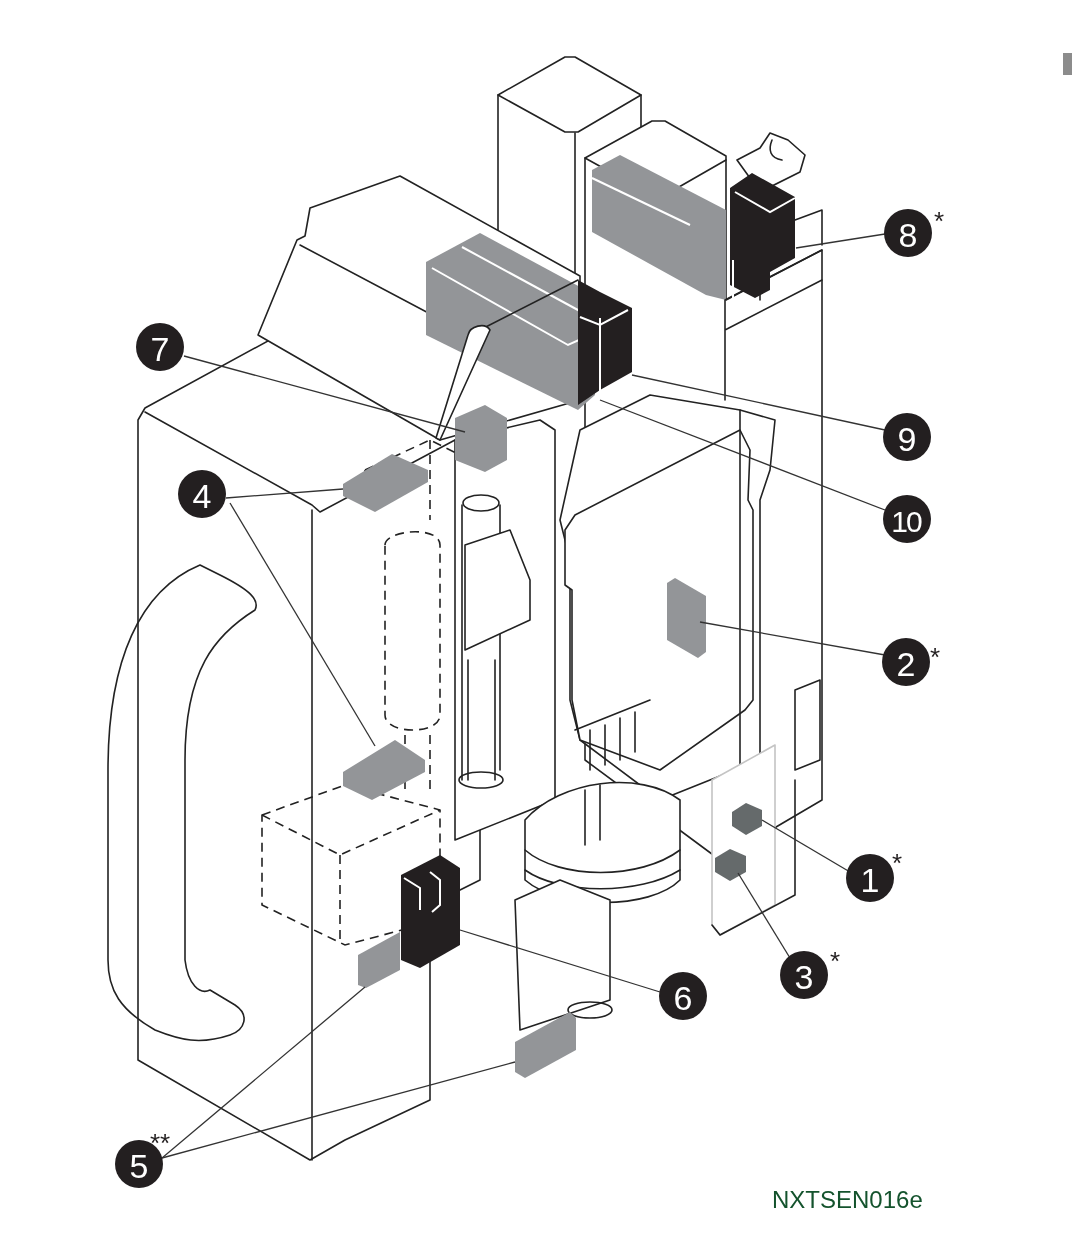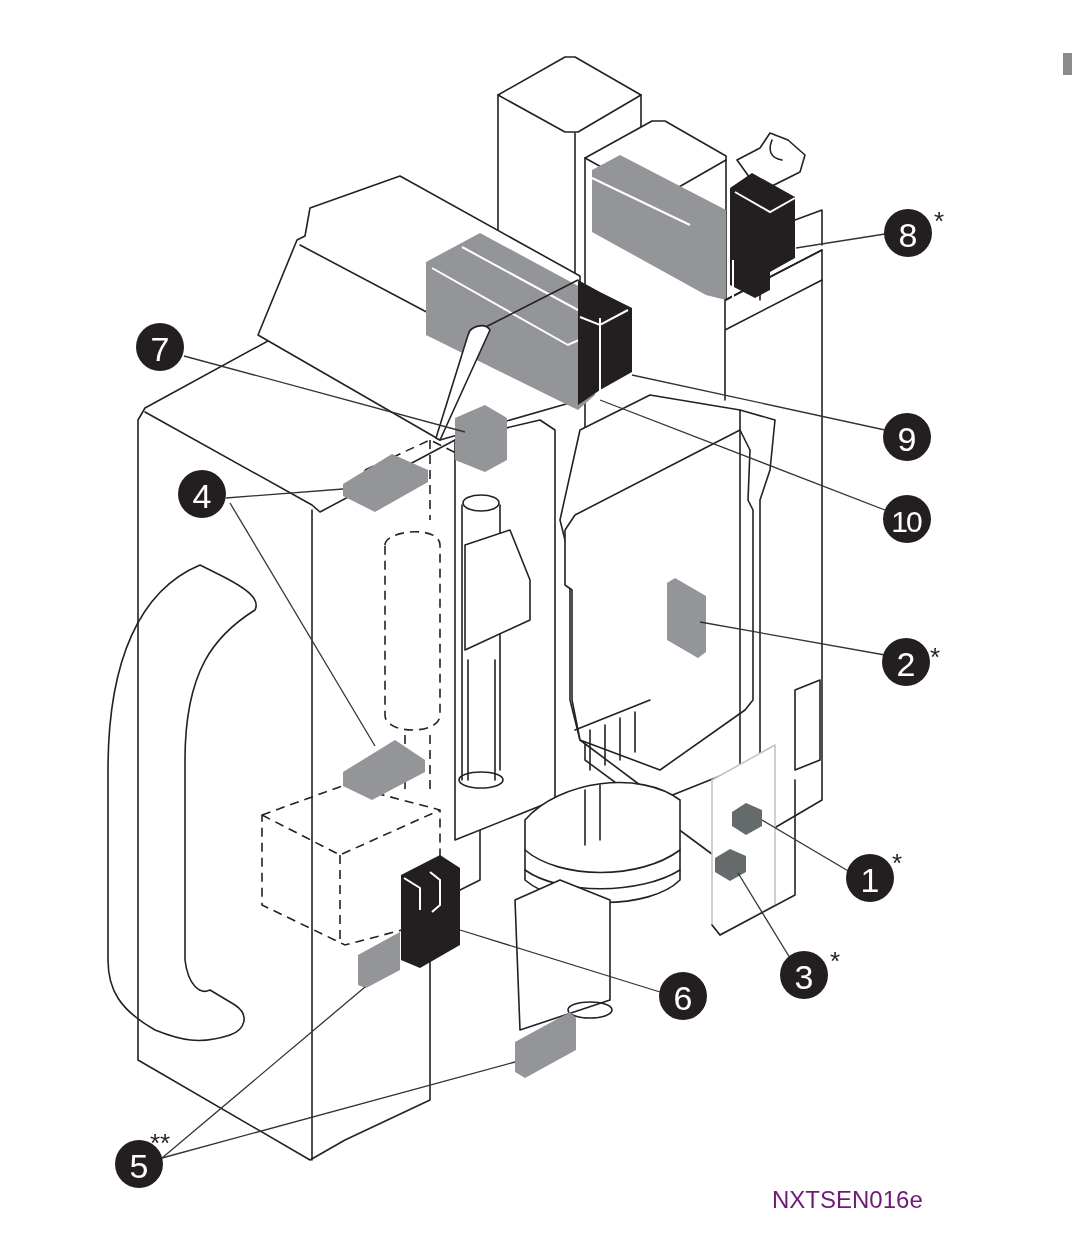--- a/index.html
+++ b/index.html
@@ -10,21 +10,21 @@
     .white { fill: #ffffff; stroke: #222222; stroke-width: 1.6; stroke-linejoin: round; }
     .gray { fill: #939598; stroke: none; }
     .dark { fill: #231f20; stroke: none; }
     .hex { fill: #656a6b; stroke: none; }
     .leader { fill: none; stroke: #333333; stroke-width: 1.3; }
     .hl { fill: none; stroke: #ffffff; stroke-width: 2; }
     .callout-circle { fill: #231f20; }
     .callout-num { fill: #ffffff; font-family: "Liberation Sans", sans-serif; font-size: 34px; text-anchor: middle; dominant-baseline: central; }
     .callout-num.two { font-size: 30px; letter-spacing: -2px; }
     .star { fill: #231f20; font-family: "Liberation Sans", sans-serif; font-size: 26px; }
-    .figid { position: absolute; left: 772px; top: 1186px; font-size: 24px; color: #701a75; }
+    .figid { position: absolute; left: 772px; top: 1186px; font-size: 24px; color: #14532d; }
     .corner-mark { position: absolute; left: 1063px; top: 53px; width: 9px; height: 22px; background: #8c8c8c; }
   </style>
 </head>
 <body>
 
 <div class="corner-mark"></div>
 
 <svg id="diagram" width="1076" height="1244" viewBox="0 0 1076 1244" xmlns="http://www.w3.org/2000/svg">
 
   <g>

